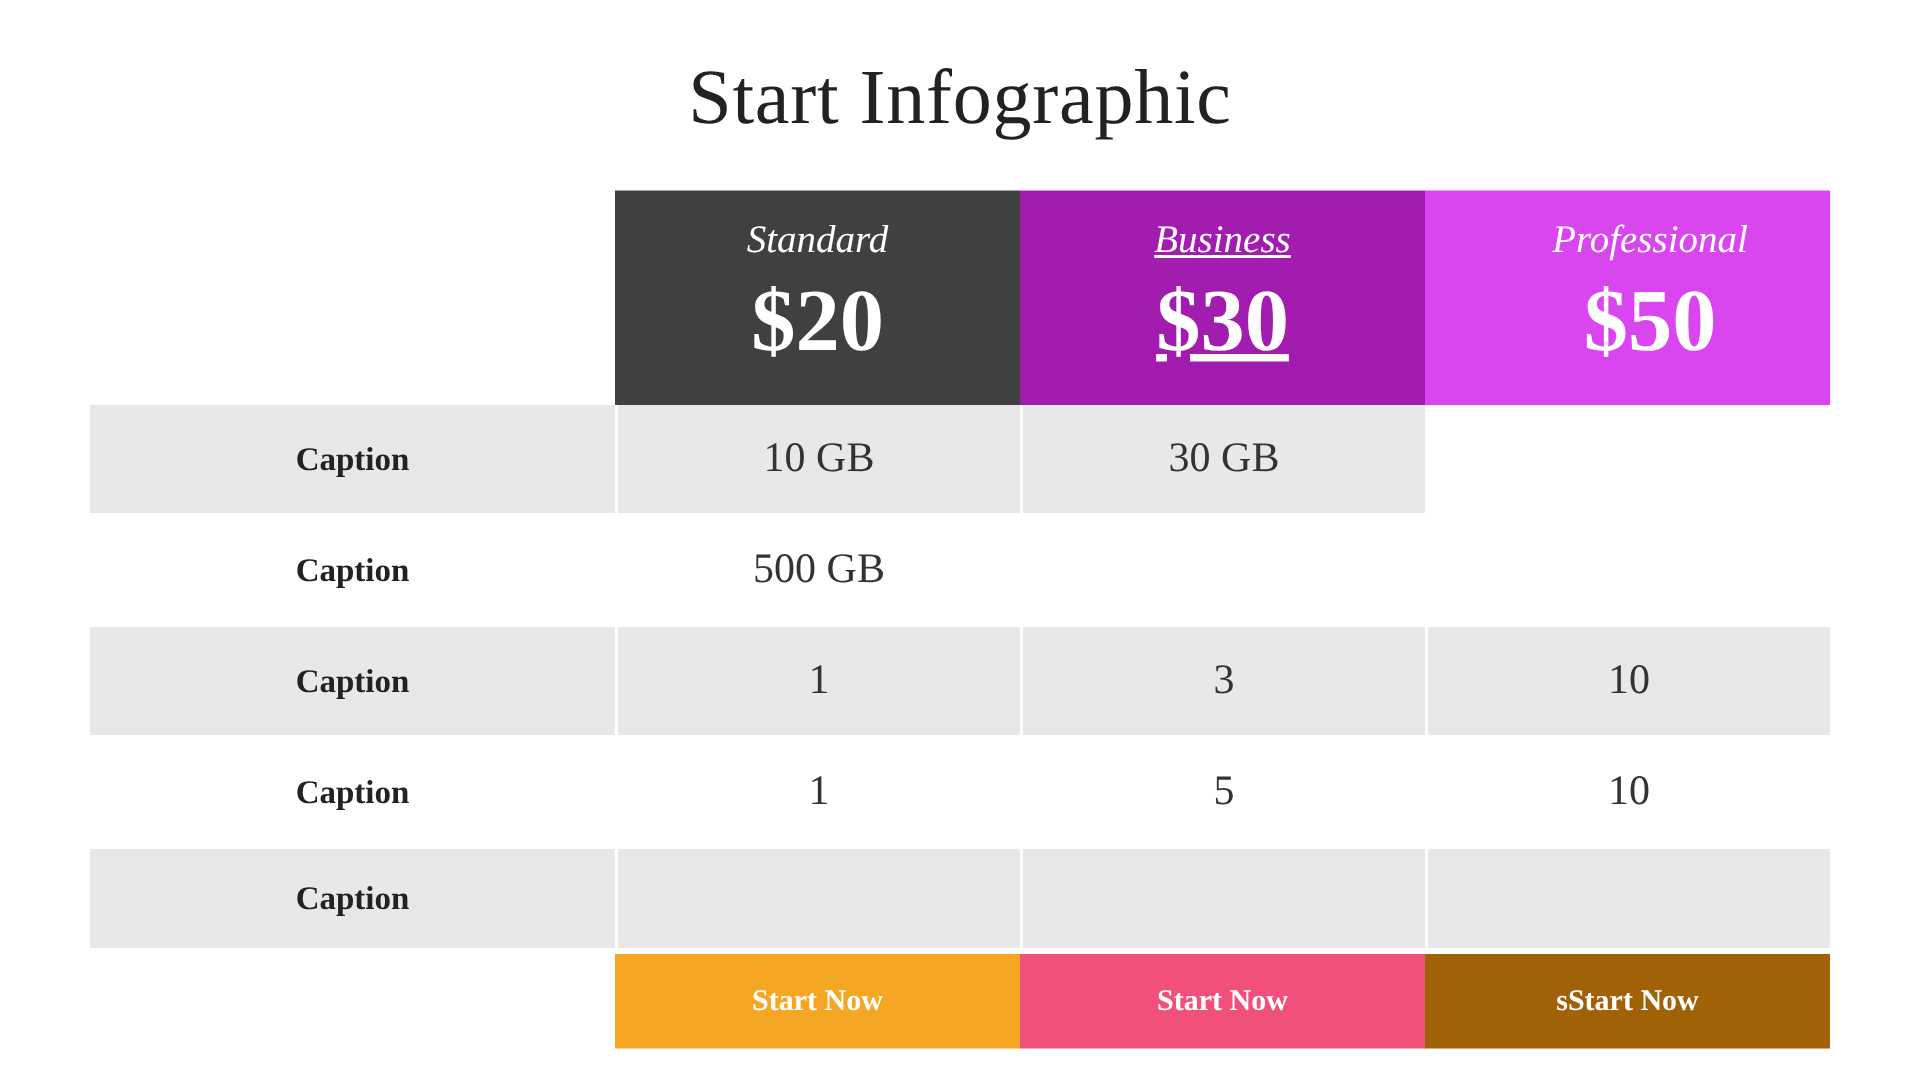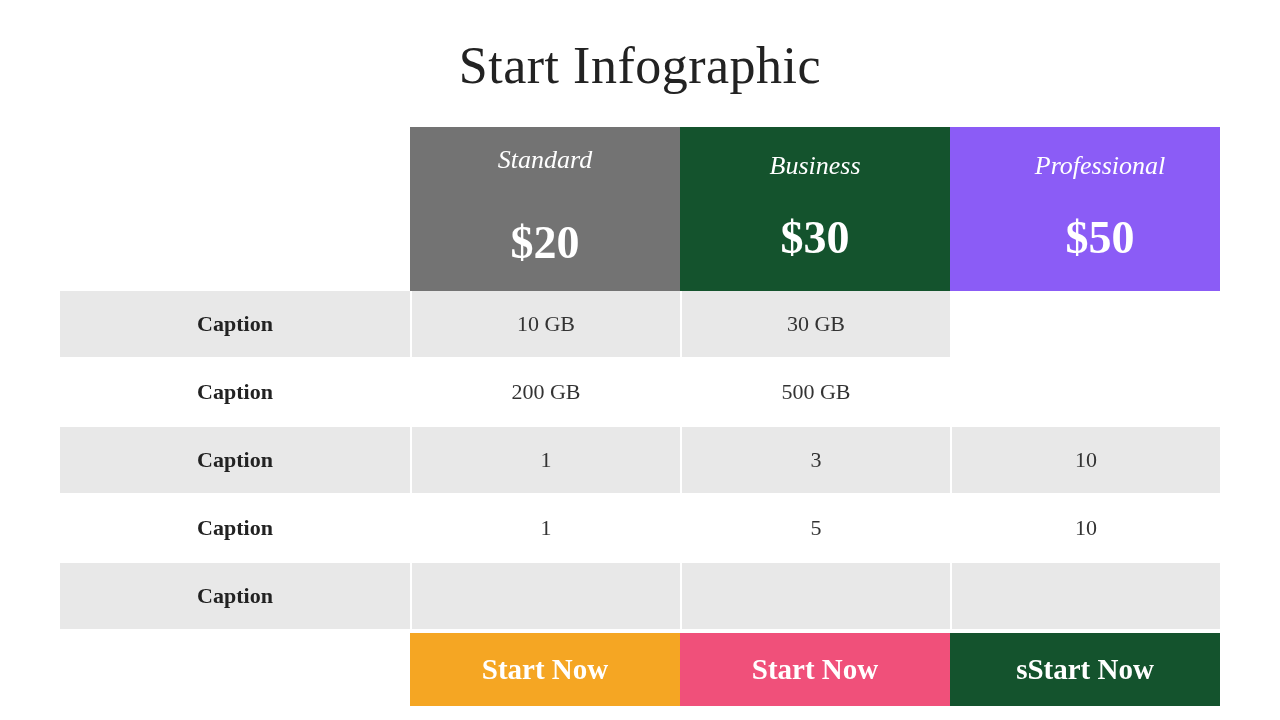--- a/index.html
+++ b/index.html
@@ -42,35 +42,34 @@
 
     .header-cell {
       display: flex;
       flex-direction: column;
       align-items: center;
       justify-content: center;
       padding: 18px 10px 22px;
       color: white;
     }
 
-    .header-cell.standard { background: #737373; gap: 11px; }
-    .header-cell.business { background: #14532d; }
-    .header-cell.professional { background: #8b5cf6; padding-left: 40px; }
+    .header-cell.standard { background: #404040; }
+    .header-cell.business { background: #a21caf; text-decoration: underline; }
+    .header-cell.professional { background: #d946ef; padding-left: 40px; }
 
     .plan-name {
       font-size: 26px;
       font-style: italic;
       font-weight: 400;
       margin-bottom: 4px;
     }
 
     .plan-price {
-      font-size: 46px;
+      font-size: 59px;
       font-weight: 700;
-      margin-top: 26px;
     }
 
     
     .data-rows {
       display: flex;
       flex-direction: column;
     }
 
     .data-row {
       display: grid;
@@ -96,50 +95,50 @@
       font-size: 22px;
       font-weight: 700;
       color: #222222;
     }
 
     .row-cell {
       display: flex;
       align-items: center;
       justify-content: center;
       padding: 20px 10px;
-      font-size: 22px;
+      font-size: 28px;
       color: #333333;
       border-left: 2px solid #ffffff;
     }
 
     
     .button-row {
       display: grid;
       grid-template-columns: 350px 1fr 1fr 1fr;
       margin-top: 2px;
     }
 
     .button-empty {
       background: transparent;
     }
 
     .btn {
       padding: 20px 10px;
-      font-size: 29px;
+      font-size: 20px;
       font-weight: 700;
       color: white;
       text-align: center;
       cursor: pointer;
       border: none;
       font-family: Georgia, 'Times New Roman', serif;
     }
 
     .btn.standard { background: #F5A623; }
     .btn.business { background: #F0507A; }
-    .btn.professional { background: #14532d; }
+    .btn.professional { background: #a16207; }
   </style>
 </head>
 <body>
 
 <h1 class="page-title">Start Infographic</h1>
 
 <div class="table-container">
 
   <div class="header-row">
     <div class="header-empty"></div>
@@ -161,21 +160,20 @@
   </div>
 
   <div class="data-rows" id="data-rows-container">
   <div class="data-row shaded">
         <div class="caption-cell">Caption</div>
         <div class="row-cell">10 GB</div>
         <div class="row-cell">30 GB</div>
       </div>
       <div class="data-row white">
         <div class="caption-cell">Caption</div>
-        <div class="row-cell">200 GB</div>
         <div class="row-cell">500 GB</div>
       </div>
       <div class="data-row shaded">
         <div class="caption-cell">Caption</div>
         <div class="row-cell">1</div>
         <div class="row-cell">3</div>
         <div class="row-cell">10</div>
       </div>
       <div class="data-row white">
         <div class="caption-cell">Caption</div>

